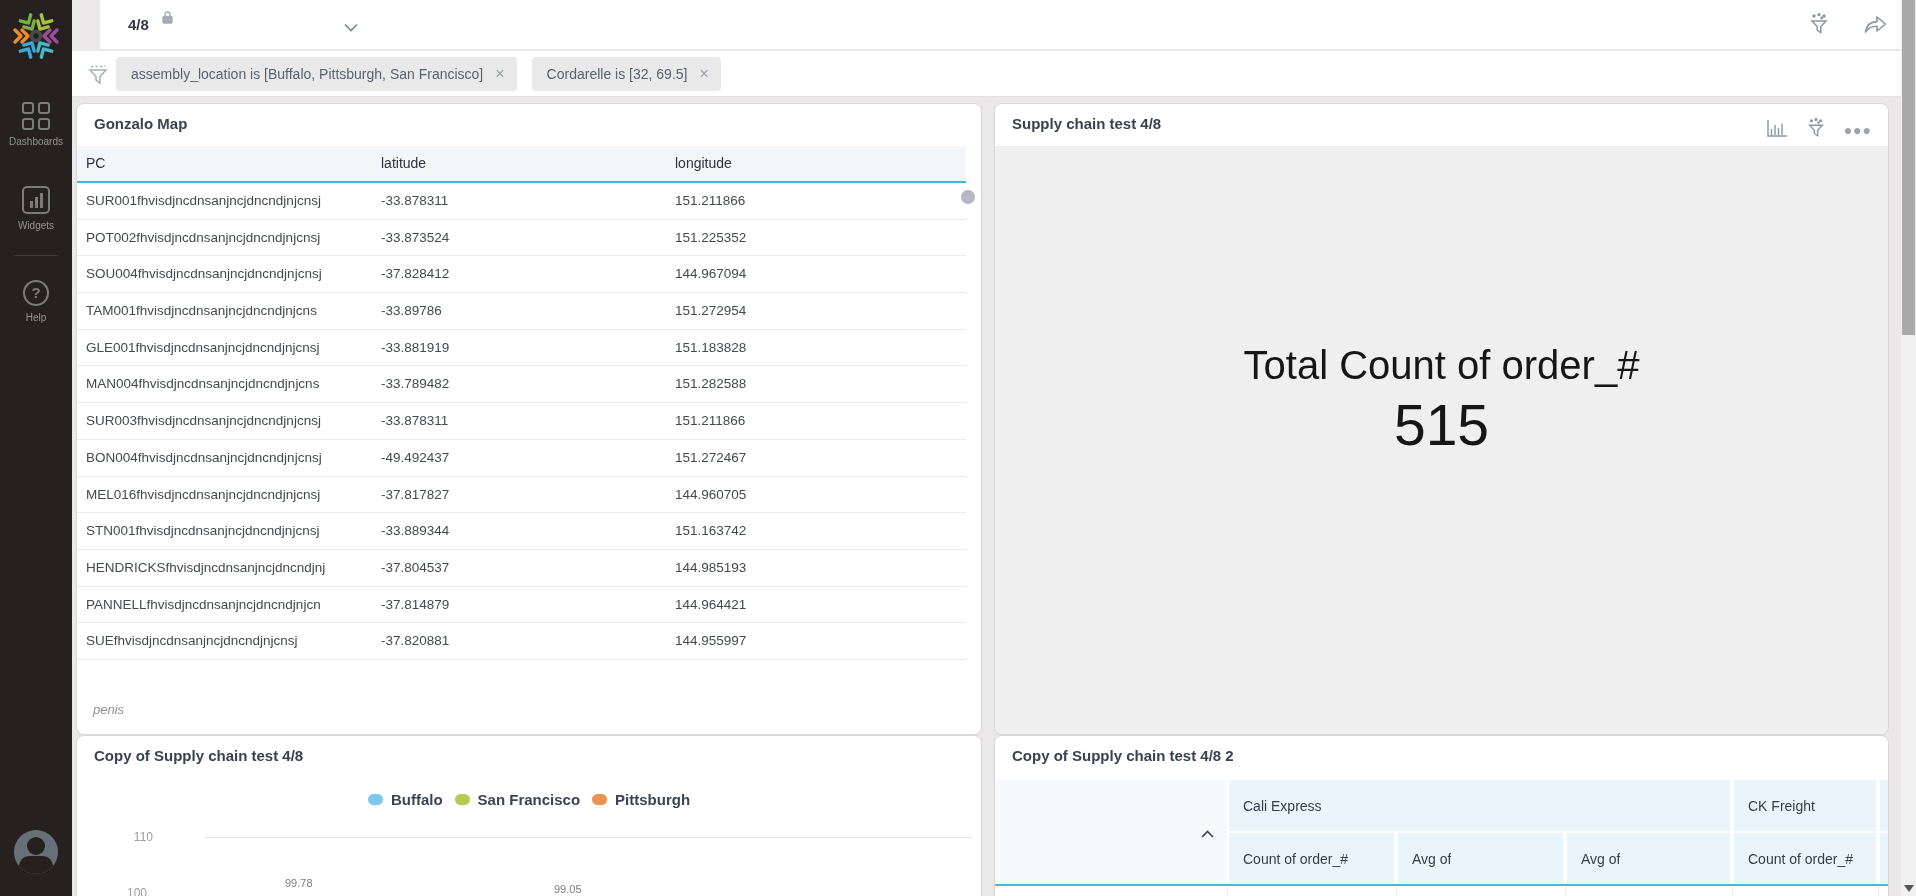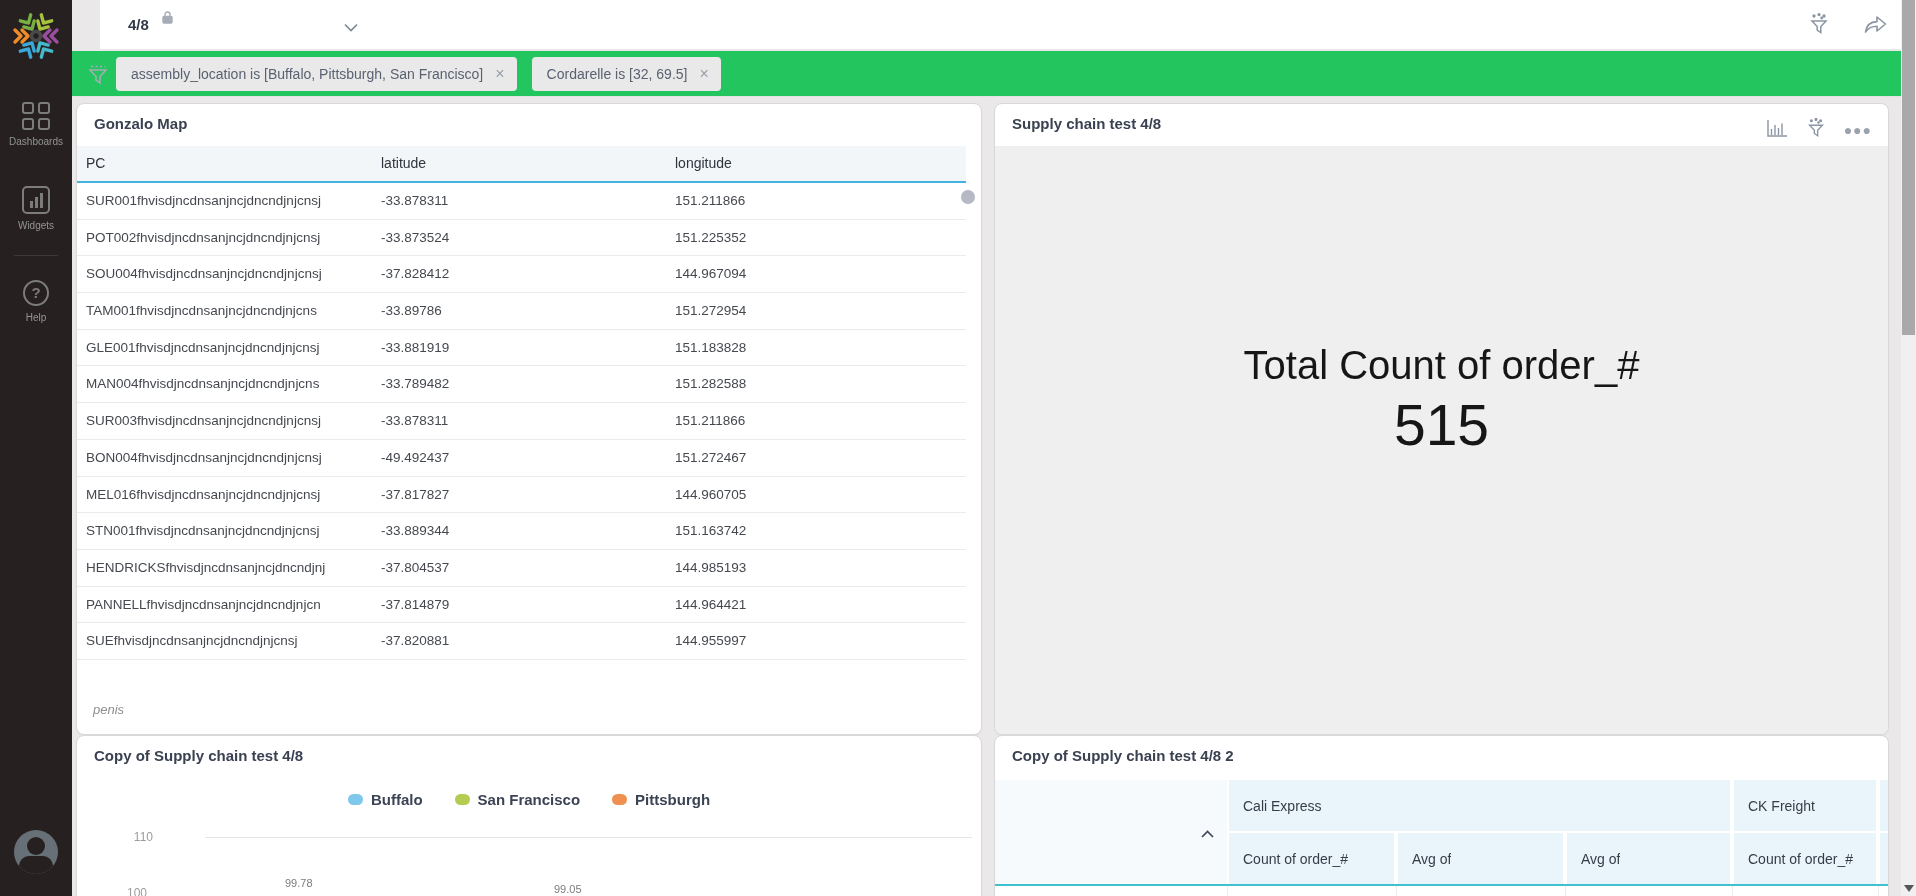--- a/index.html
+++ b/index.html
@@ -29,21 +29,21 @@
   
   #topbar { position:absolute; left:72px; top:0; width:1829px; height:50px; background:#fff;
             border-bottom:1px solid #e7e7e7; z-index:4;margin-left:28px; }
   .db-title { position:absolute; left:28px; top:16px; font-size:15px; font-weight:bold; color:#323a48; }
   .lock-ic { position:absolute; left:62px; top:10px; }
   .chev-down { position:absolute; left:244px; top:18px; cursor:pointer; }
   .topbar-icons { position:absolute; right:40px; top:11px; display:flex; gap:30px; }
   .tb-ic { cursor:pointer; }
 
   
-  #filterbar { position:absolute; left:72px; top:51px; width:1829px; height:46px; background:#22c55e;
+  #filterbar { position:absolute; left:72px; top:51px; width:1829px; height:46px; background:#ffffff;
                border-bottom:1px solid #e3e3e3; z-index:4;padding-left:8px; }
   .fb-funnel { position:absolute; left:14px; top:11px; }
   .chips { position:absolute; left:44px; top:6px; display:flex; gap:15px; }
   .chip { display:flex; align-items:center; height:34px; background:#e9e9e9; border-radius:4px;
           padding:0 12px 0 15px; font-size:14px; color:#5a6170; cursor:pointer; }
   .chip .x { margin-left:12px; color:#98a0ab; font-size:16px; line-height:1; cursor:pointer; }
 
   
   #canvas { position:absolute; left:72px; top:97px; width:1829px; height:799px; overflow:hidden; }
   .widget { position:absolute; background:#fff; border:1px solid #d9d9d9; border-radius:8px;
@@ -71,21 +71,21 @@
   .w-h-icons { position:absolute; right:16px; top:12px; display:flex; gap:17px; align-items:center; color:#8b95a3; }
   .w-h-icons span { cursor:pointer; }
   .dots3 { font-size:14px; letter-spacing:1px; color:#9aa2ae; }
   .indicator-body { position:absolute; left:0; top:42px; right:0; bottom:0; background:#f0efef;
                     display:flex; flex-direction:column; align-items:center; justify-content:center; }
   .ind-inner { transform:translateY(-40px); text-align:center; color:#161616; }
   .metric-label { font-size:40px; }
   .metric-value { font-size:57px; margin-top:4px; }
 
   
-  .legend { position:absolute; left:0; top:55px; width:100%; display:flex; justify-content:center; gap:32px; }
+  .legend { position:absolute; left:0; top:55px; width:100%; display:flex; justify-content:center; gap:12px; }
   .legend-item { display:flex; align-items:center; gap:8px; font-size:15px; font-weight:bold; color:#3b4354; cursor:pointer; }
   .legend-dot { width:15px; height:11px; border-radius:6px; }
   .ytick { position:absolute; width:40px; text-align:right; font-size:12px; color:#9c9c9c; }
   .gridline { position:absolute; left:128px; width:767px; height:1px; background:#e4e4e4; }
   .pt-label { position:absolute; font-size:11px; color:#7c7c7c; }
 
   
   .pcell { position:absolute; background:#eaf4fb; font-size:14px; color:#363d49; }
   .pcell .txt { position:absolute; left:14px; top:50%; transform:translateY(-50%); white-space:nowrap; overflow:hidden; }
   .rowhead { background:#f6fafd; }

